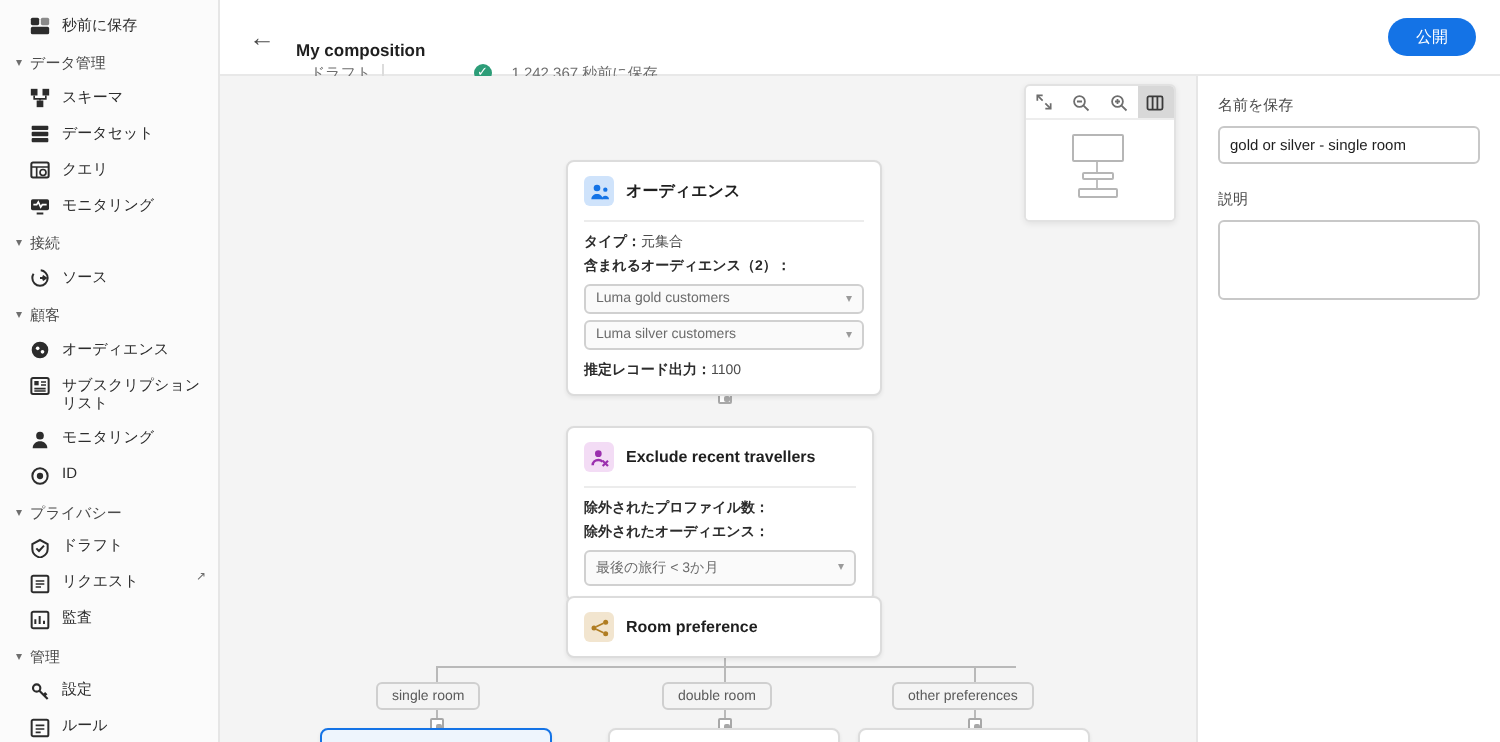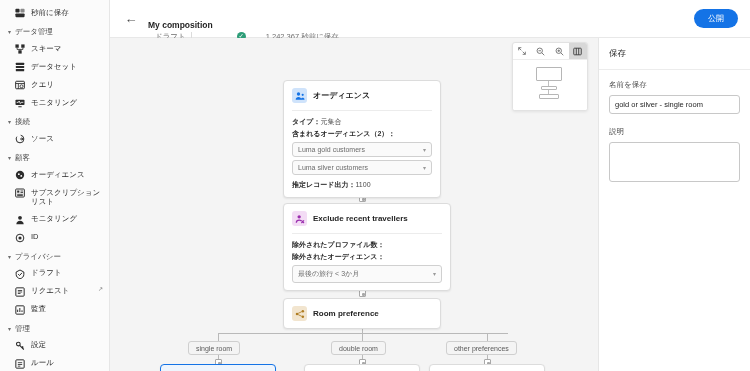--- a/index.html
+++ b/index.html
@@ -44,21 +44,21 @@
     width: 18px; height: 18px; display: flex; align-items: center;
     justify-content: center; color: #4b4b4b; cursor: pointer;
     font-size: 13px; line-height: 1;
   }
   .title-block { display: flex; flex-direction: column; gap: 2px; margin-top: 24px; }
   .comp-title { font-size: 8.5px; font-weight: bold; color: #1f1f1f; }
   .status-row { display: flex; align-items: center; gap: 5px; font-size: 7.5px; color: #6e6e6e; }
   .status-draft { display: flex; align-items: flex-end; gap: 3px; color: #6e6e6e; }
   .dot-draft { width: 4px; height: 4px; border-radius: 50%; background: #8d8d8d; display: inline-block; }
   .sep-v { width: 1px; height: 9px; background: #dcdcdc; }
-  .saved-row { display: flex; align-items: flex-start; gap: 20px; padding-left: 40px; }
+  .saved-row { display: flex; align-items: flex-start; gap: 10px; padding-left: 40px; }
   .check-ico { width: 9px; height: 9px; border-radius: 50%; background: #2d9d78;
     color:#fff; font-size: 6.5px; display: flex; align-items: center; justify-content: center; }
   .publish-btn {
     margin-left: auto; background: #1473e6; color: #fff; border: none;
     border-radius: 11px; padding: 4px 14px; font-size: 8px; cursor: pointer;
     font-family: inherit;
   }
 
   
   .canvas-wrap { flex: 1; display: flex; position: relative; overflow: hidden; }
@@ -432,21 +432,21 @@
             <div class="pill-select">
               <span>Luma silver customers</span>
               <span class="caret">▾</span>
             </div>
             <div class="out-line" style="margin-top:2px;">
               <span>推定レコード出力：</span><span class="num">1100</span>
             </div>
           </div>
         </div>
 
-        <div class="node" style="left:173px;top:165px;width:168px;">
+        <div class="node" style="left:173px;top:175px;width:154px;">
           <div class="node-head">
             <span class="node-ico ico-exc">
               <svg width="10" height="10" viewBox="0 0 12 12">
                   <circle cx="5" cy="3.4" r="2" fill="#9b2fae"></circle>
                   <path d="M1.6 10.4c0-2 1.6-3.2 3.4-3.2 1 0 1.9.4 2.5 1" fill="none" stroke="#9b2fae" stroke-width="1.5"></path>
                   <path d="M7.6 7.6l3.2 3.2M10.8 7.6l-3.2 3.2" stroke="#9b2fae" stroke-width="1.3"></path>
                 </svg>
             </span>
             <span class="node-title">Exclude recent travellers</span>
           </div>
@@ -499,21 +499,20 @@
           <div class="node-head">
             
             
           </div>
 
         </div>
 
       </div>
 
       <div class="right-panel">
-        <div class="panel-title">保存</div>
         <div class="panel-body">
           <div class="field-label">名前を保存</div>
           <input class="field-input" value="gold or silver - single room" style="">
           <div class="gap8"></div>
           <div class="field-label">説明</div>
           <textarea class="field-textarea" style=""></textarea>
         </div>
       </div>
 
     </div>

